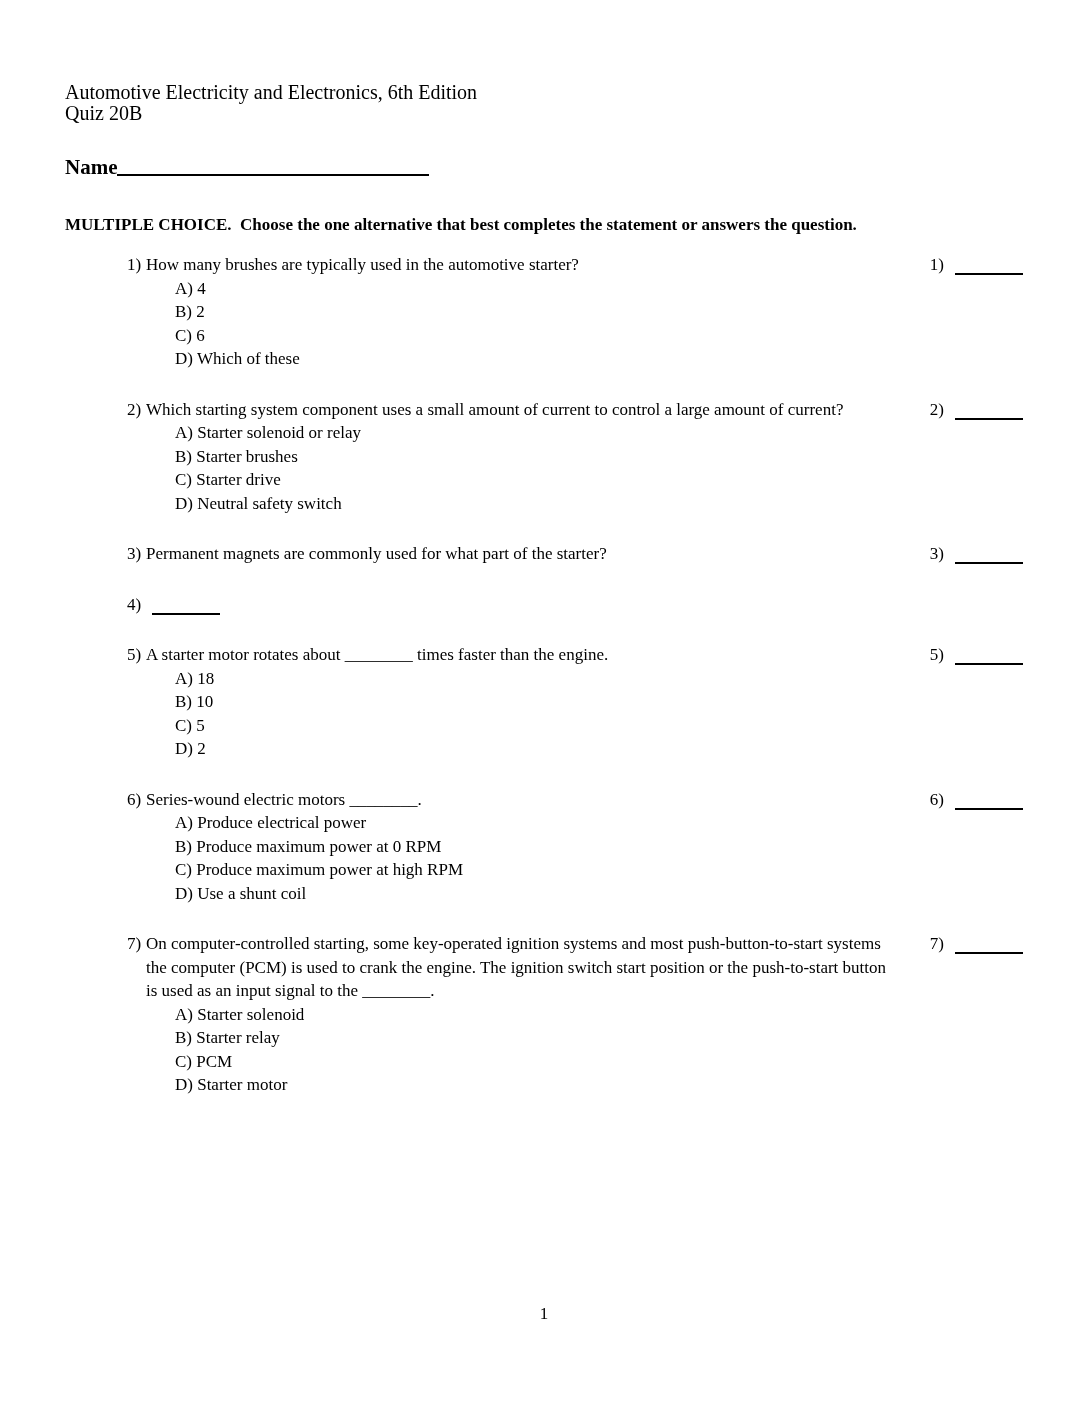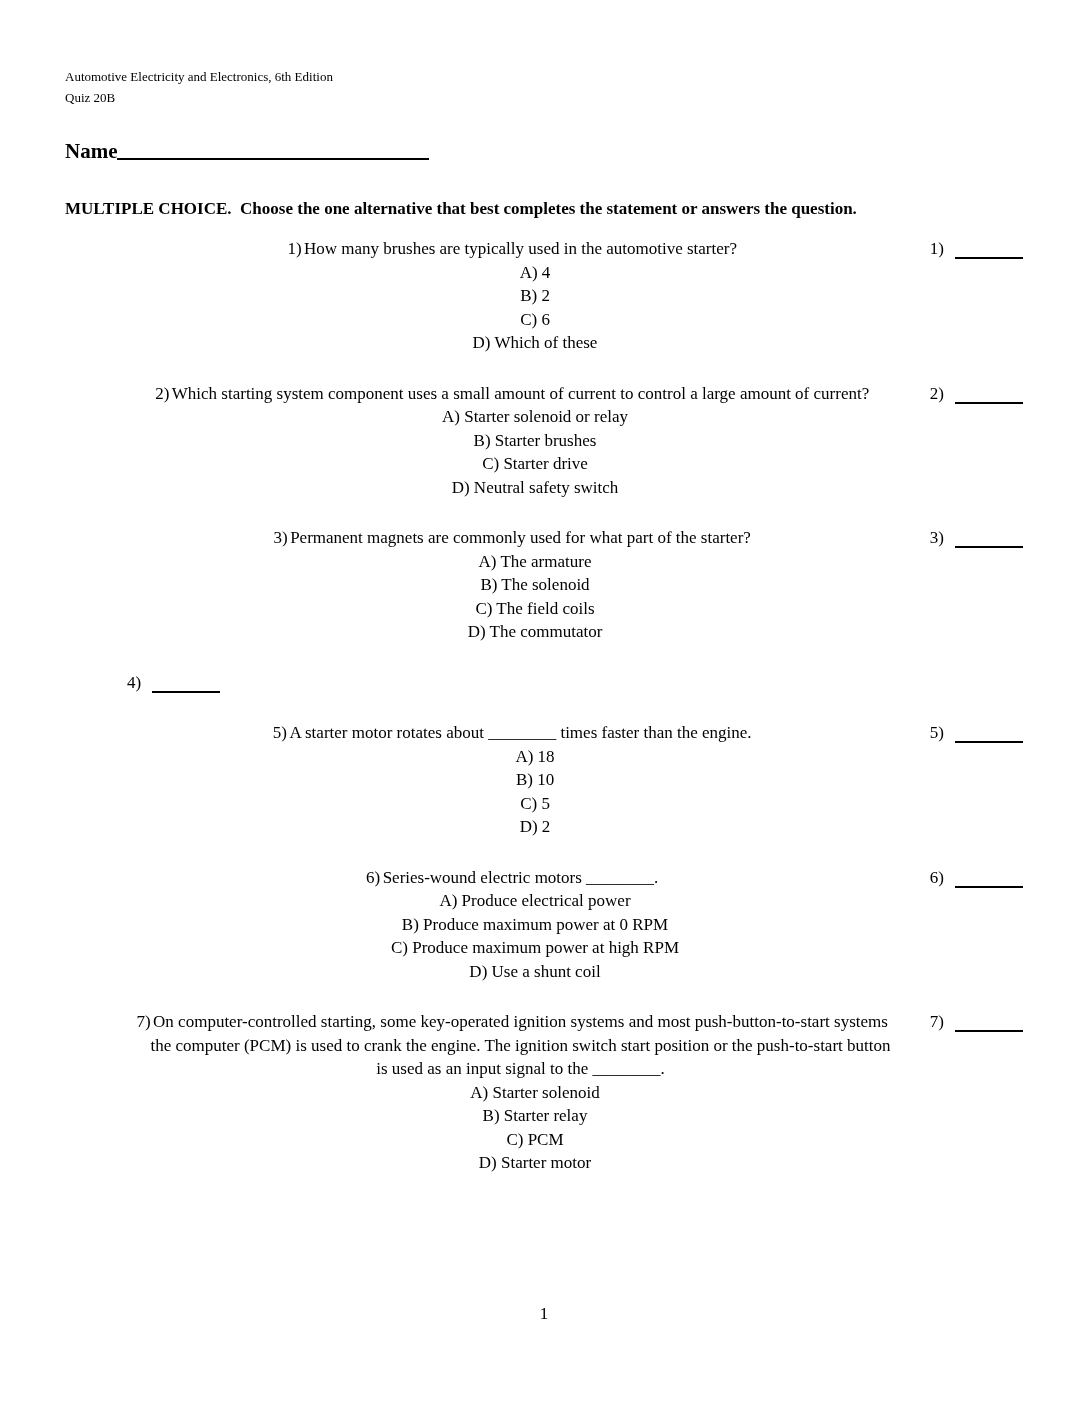--- a/index.html
+++ b/index.html
@@ -10,21 +10,21 @@
     -webkit-font-smoothing: antialiased;
   }
   .page {
     position: relative;
     width: 1088px;
     height: 1408px;
     background: #ffffff;
     padding: 66px 65px 0 65px;
     overflow: hidden;
   }
-  .header { font-size: 13px; line-height: 21px; }
+  .header { font-size: 20px; line-height: 21px; margin-top: 16px; }
   .name-row {
     margin-top: 32px;
     font-size: 21px;
     font-weight: bold;
     line-height: 22px;
   }
   .name-line {
     display: inline-block;
     width: 312px;
     height: 14px;
@@ -42,21 +42,21 @@
     font-family: Liberation Serif, serif;
   }
   .question {
     display: flex;
     justify-content: space-between;
     margin-left: 62px;
     margin-bottom: 27px;
     font-size: 17px;
     line-height: 23.5px;
   }
-  .q-main { width: 768px; text-align: center; }
+  .q-main { width: 768px; }
   .q-body {
     padding-left: 19px;
     text-indent: -19px;
   }
   .q-num {
     display: inline-block;
     width: 19px;
     text-indent: 0;
   }
   .options { padding-left: 48px; }
@@ -127,26 +127,20 @@
     </div>
     <div class="answer">
       <span class="a-num">2)</span>
         <span class="answer-blank"></span>
     </div>
   </div>
 
   <div class="question">
     <div class="q-main">
       <div class="q-body"><span class="q-num">3)</span><span>Permanent magnets are commonly used for what part of the starter?</span></div>
-      <div class="options">
-        <div class="option">A) The armature</div>
-        <div class="option">B) The solenoid</div>
-        <div class="option">C) The field coils</div>
-        <div class="option">D) The commutator</div>
-      </div>
     </div>
     <div class="answer">
       <span class="a-num">3)</span>
         <span class="answer-blank"></span>
     </div>
   </div>
 
   <div class="question">
     <div class="answer">
       <span class="a-num">4)</span>

